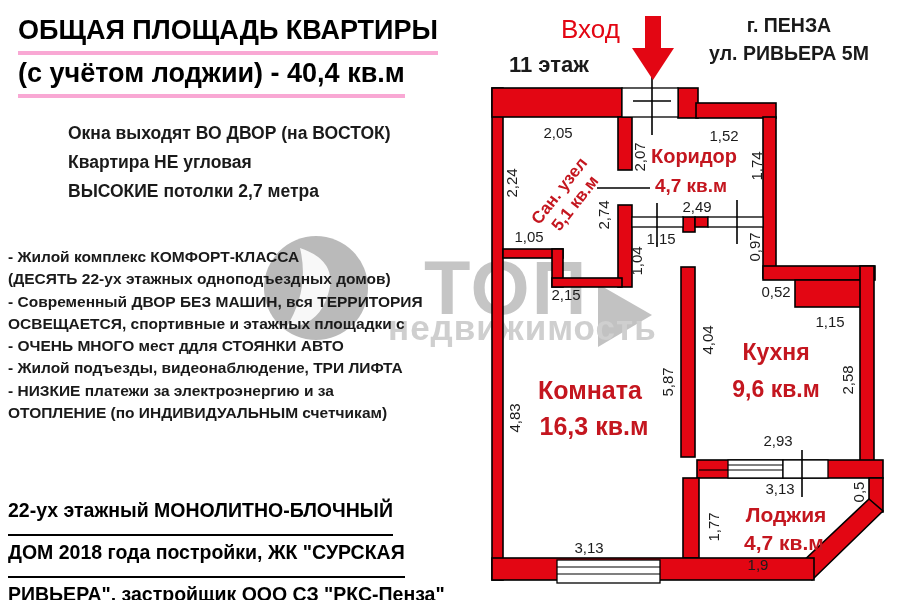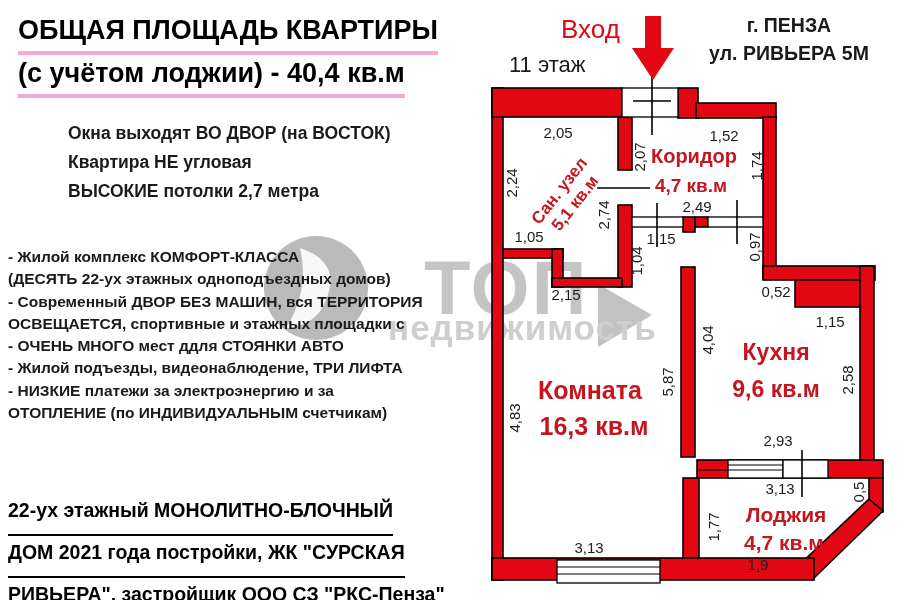--- a/index.html
+++ b/index.html
@@ -9,21 +9,21 @@
   
   .title{left:18px;top:12px;font-size:27px;font-weight:700;line-height:37px;color:#000;}
   .title .tline{display:block;}
   .title .tline span{display:inline-block;border-bottom:4px solid #f9a8d4;padding-bottom:2px;}
   .highlights{left:68px;top:119px;font-size:17.5px;font-weight:700;line-height:29px;color:#1a1a1a;}
   .features{left:8px;top:246px;font-size:15.5px;font-weight:700;line-height:22.3px;color:#1a1a1a;width:474px;}
   .building{left:8px;top:494px;font-size:19.5px;font-weight:700;line-height:33px;color:#000;}
   .building .bline span{display:inline-block;border-bottom:2.5px solid #000;padding-bottom:7px;}
   
   .vhod{left:561px;top:14px;font-size:26px;font-weight:400;}
-  .floor{left:509px;top:52px;font-size:22px;font-weight:400;color:#1a1a1a;}
+  .floor{left:509px;top:52px;font-size:22px;font-weight:700;color:#1a1a1a;}
   .address{left:694px;top:12px;width:190px;text-align:center;font-size:19.5px;font-weight:700;
            line-height:27.5px;color:#1a1a1a;}
   .address .a3{padding-left:26px;}
   svg{position:absolute;left:0;top:0;}
   .wm{z-index:0;}
   .plan{z-index:1;}
   .txt{z-index:2;}
 </style>
 </head>
 <body>
@@ -152,21 +152,21 @@
       <div>- Современный ДВОР БЕЗ МАШИН, вся ТЕРРИТОРИЯ</div>
       <div>ОСВЕЩАЕТСЯ, спортивные и этажных площадки с</div>
       <div>- ОЧЕНЬ МНОГО мест ддля СТОЯНКИ АВТО</div>
       <div>- Жилой подъезды, видеонаблюдение, ТРИ ЛИФТА</div>
       <div>- НИЗКИЕ платежи за электроэнергию и за</div>
       <div>ОТОПЛЕНИЕ (по ИНДИВИДУАЛЬНЫМ счетчикам)</div>
     </div>
 
   <div class="txt abs building" id="building">
       <div class="bline"><span>22-ух этажный МОНОЛИТНО-БЛОЧНЫЙ</span></div>
-      <div class="bline"><span>ДОМ 2021 года постройки, ЖК "СУРСКАЯ</span></div>
+      <div class="bline"><span>ДОМ 2018 года постройки, ЖК "СУРСКАЯ</span></div>
       <div class="bline"><span>РИВЬЕРА", застройщик ООО СЗ "РКС-Пенза"</span></div>
     </div>
 
   <div class="txt abs vhod" style="color:#e30613;">Вход</div>
   <div class="txt abs floor">11 этаж</div>
   <div class="txt abs address">
     <div class="a1">г. ПЕНЗА</div>
     <div class="a2">ул. РИВЬЕРА 5М</div>
   </div>
 </div>

